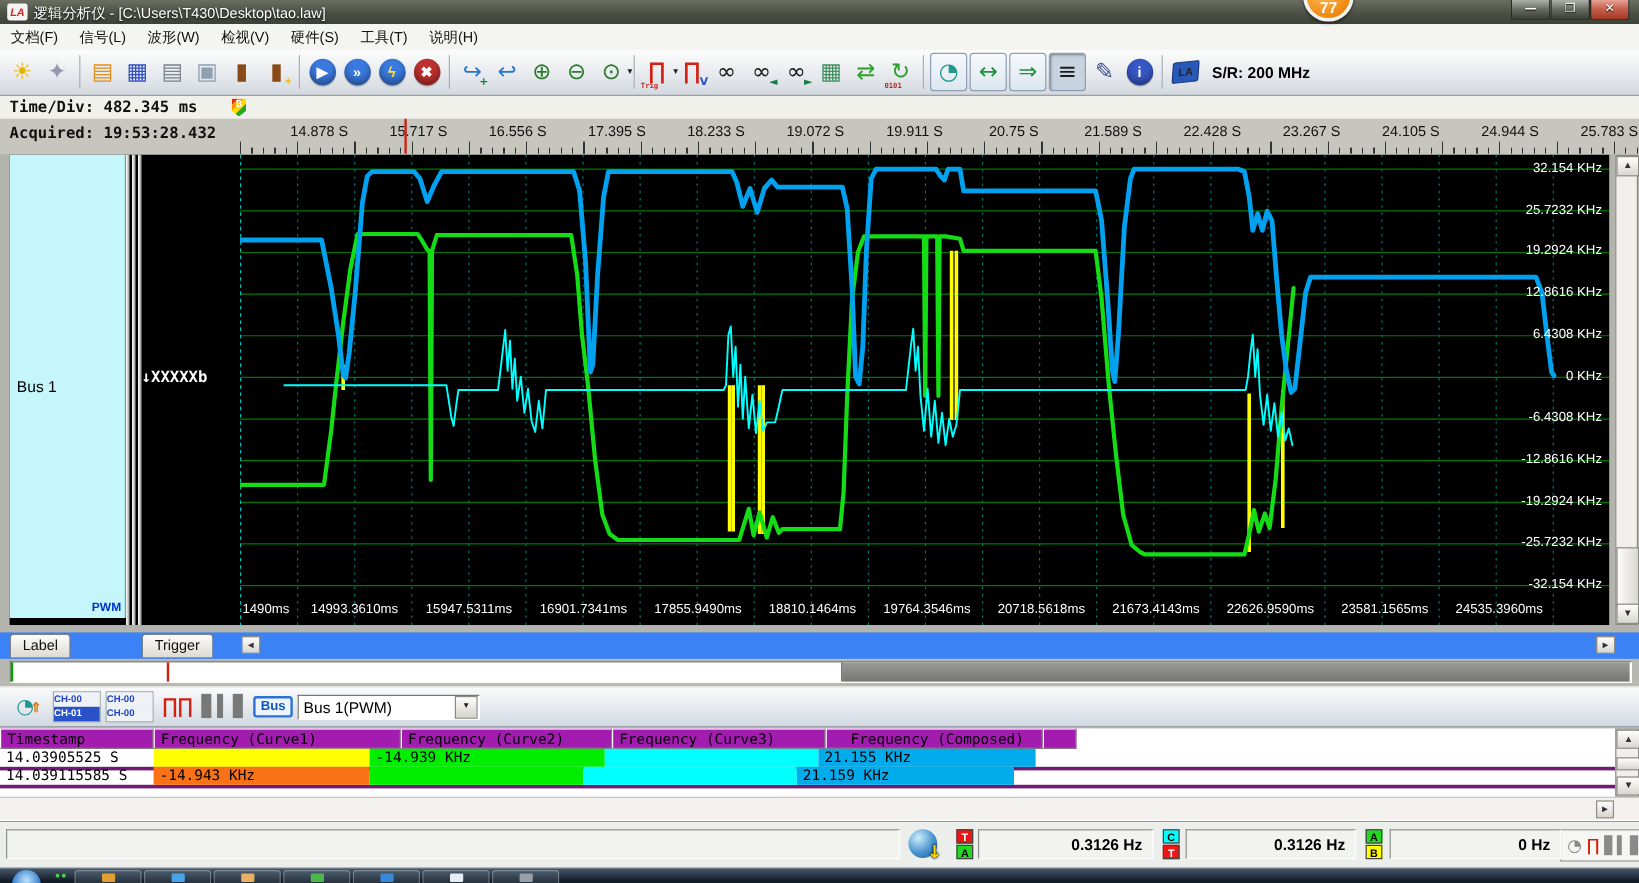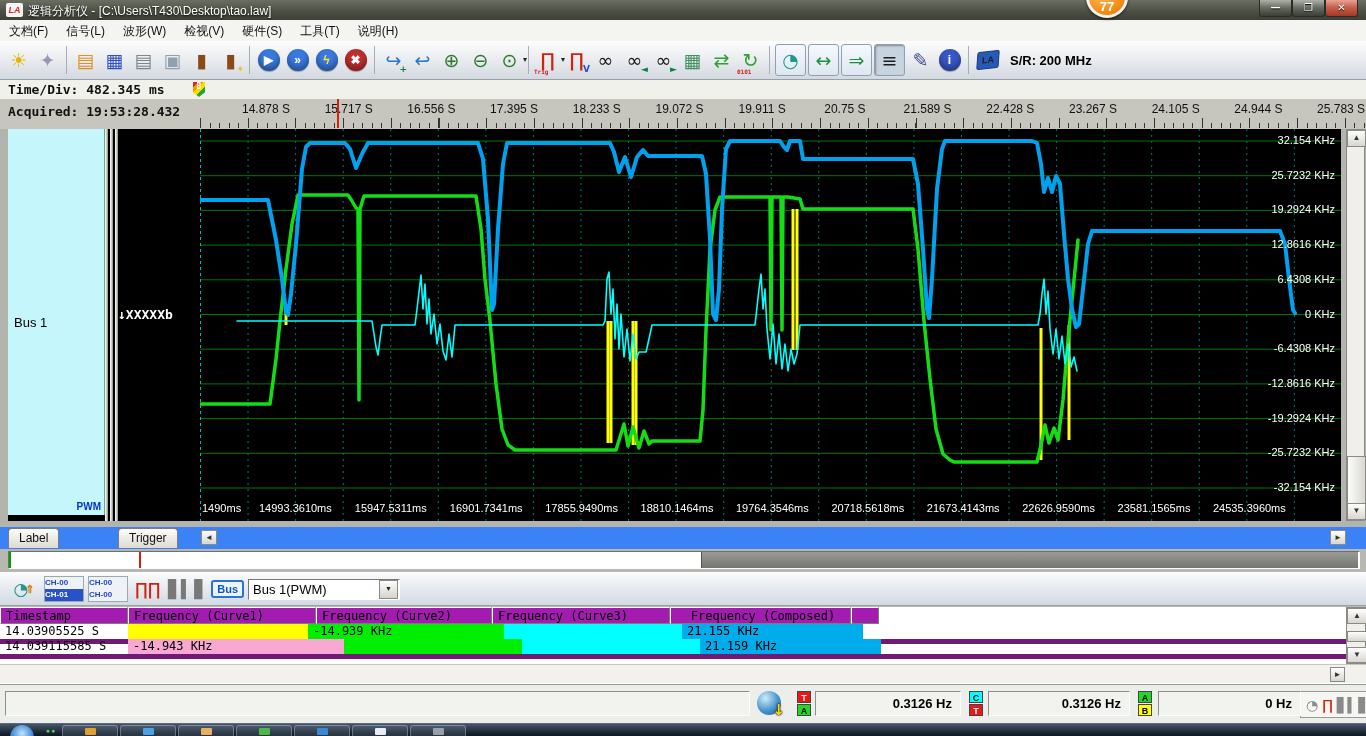--- a/index.html
+++ b/index.html
@@ -108,21 +108,21 @@
     background:#fff;box-sizing:border-box;align-items:center;}
   #bus-selector-text{flex:1;font:13px "Liberation Sans",sans-serif;padding-left:4px;color:#000;}
   #bus-selector-btn{width:17px;height:17px;margin-right:1px;background:linear-gradient(#fdfdfc,#d5d3cb);
     border:1px solid #8b8b85;font-size:7px;text-align:center;line-height:16px;color:#222;}
   
   #table-area{left:0;top:607px;width:1366px;height:76px;background:#fff;}
   #table-head{left:0;top:0;height:17px;width:1346px;display:flex;}
   .th{height:17px;background:#a21caf;border:1px solid;border-color:#fdfdfb #7d7d76 #7d7d76 #fdfdfb;
     box-sizing:border-box;font:12px "DejaVu Sans Mono",monospace;color:#000;padding:1px 0 0 5px;
     white-space:nowrap;overflow:hidden;}
-  .tr{position:absolute;left:0;height:15px;width:1346px;display:flex;border-bottom:5px solid #701a75;}
+  .tr{position:absolute;left:0;height:15px;width:1346px;display:flex;border-bottom:3px solid #701a75;}
   .td{height:15px;font:12px "DejaVu Sans Mono",monospace;color:#000;padding-left:5px;box-sizing:border-box;
     white-space:nowrap;overflow:hidden;}
   #table-vscroll{left:1346px;top:0;width:20px;height:57px;}
   #table-vscroll .sb-btn{position:absolute;left:0;width:20px;height:16px;}
   #table-hscroll{left:0;top:57px;width:1366px;height:19px;background:#f2f1ee;border-top:1px solid #c8c8c2;}
   
   #statusbar{left:0;top:683px;width:1366px;height:40px;background:#eceeec;
     border-top:1px solid #fff;box-shadow:inset 0 1px 0 #9a9a94;}
   .spanel{position:absolute;top:7px;height:25px;background:#f2f2ef;border:1px solid;
     border-color:#8f8f89 #fdfdfb #fdfdfb #8f8f89;box-sizing:border-box;}
@@ -414,38 +414,38 @@
       </div>
     <div id="bus-selector">
       <span id="bus-selector-text">Bus 1(PWM)</span>
       <span id="bus-selector-btn">▼</span>
     </div>
   </div>
 
   <div class="abs" id="table-area">
     <div class="abs" id="table-head">
         <div class="th" style="width: 128px;">Timestamp</div>
-        <div class="th" style="width: 188px;">Frequency (Curve1)</div>
+        <div class="th" style="width: 206px;">Frequency (Curve1)</div>
         <div class="th" style="width: 176px;">Frequency (Curve2)</div>
         <div class="th" style="width: 178px;">Frequency (Curve3)</div>
         <div class="th" style="width: 181px; text-align: center;">Frequency (Composed)</div>
         <div class="th" style="width: 28px;"></div>
       </div>
     <div id="table-body">
         <div class="tr" style="top: 17px;">
           <div class="td" style="width: 128px;">14.03905525 S</div>
           <div class="td" style="width: 180px; background: rgb(255, 255, 0);"></div>
           <div class="td" style="width: 196px; background: rgb(0, 239, 0);">-14.939 KHz</div>
           <div class="td" style="width: 178px; background: rgb(0, 255, 255);"></div>
           <div class="td" style="width: 181px; background: rgb(0, 172, 236);">21.155 KHz</div>
           <div class="td" style="width: 28px;"></div>
         </div>
         <div class="tr" style="top: 32px;">
           <div class="td" style="width: 128px;">14.039115585 S</div>
-          <div class="td" style="width: 216px; background: #f9a8d4;">-14.943 KHz</div>
+          <div class="td" style="width: 180px; background: #f97316;">-14.943 KHz</div>
           <div class="td" style="width: 178px; background: rgb(0, 239, 0);"></div>
           <div class="td" style="width: 178px; background: rgb(0, 255, 255);"></div>
           <div class="td" style="width: 181px; background: rgb(0, 172, 236);">21.159 KHz</div>
           <div class="td" style="width: 28px;"></div>
         </div>
       </div>
     <div class="abs sb" id="table-vscroll">
       <div class="sb-btn" style="top:0">▲</div>
       <div class="sb-btn" style="top:23px;height:11px;line-height:9px;"></div>
       <div class="sb-btn" style="bottom:0">▼</div>

